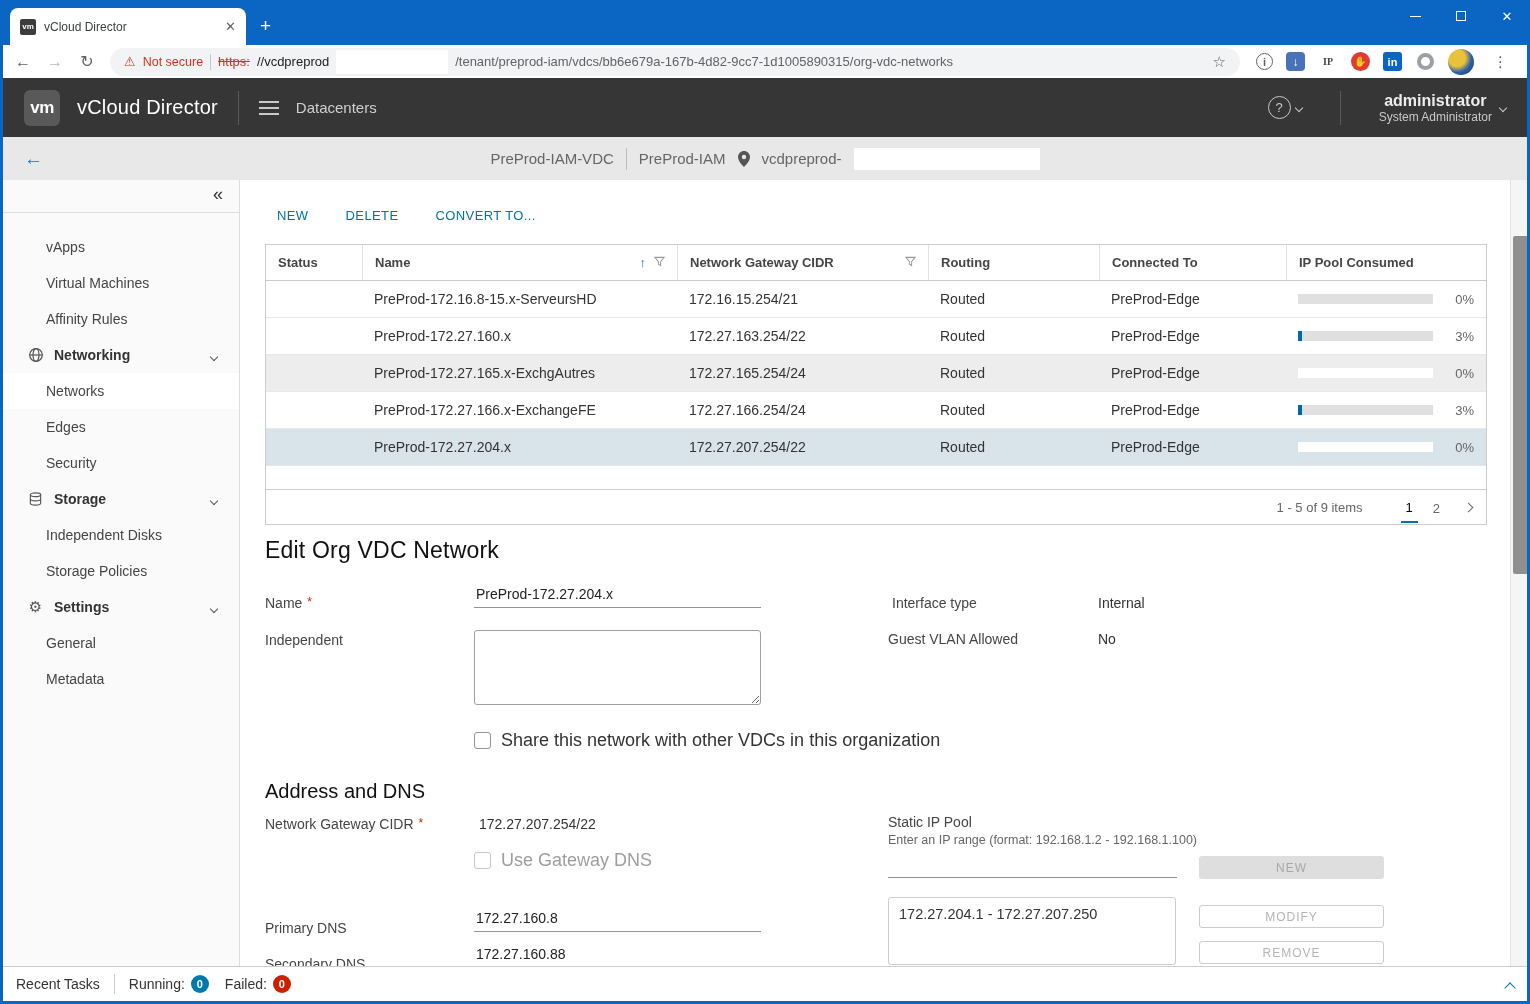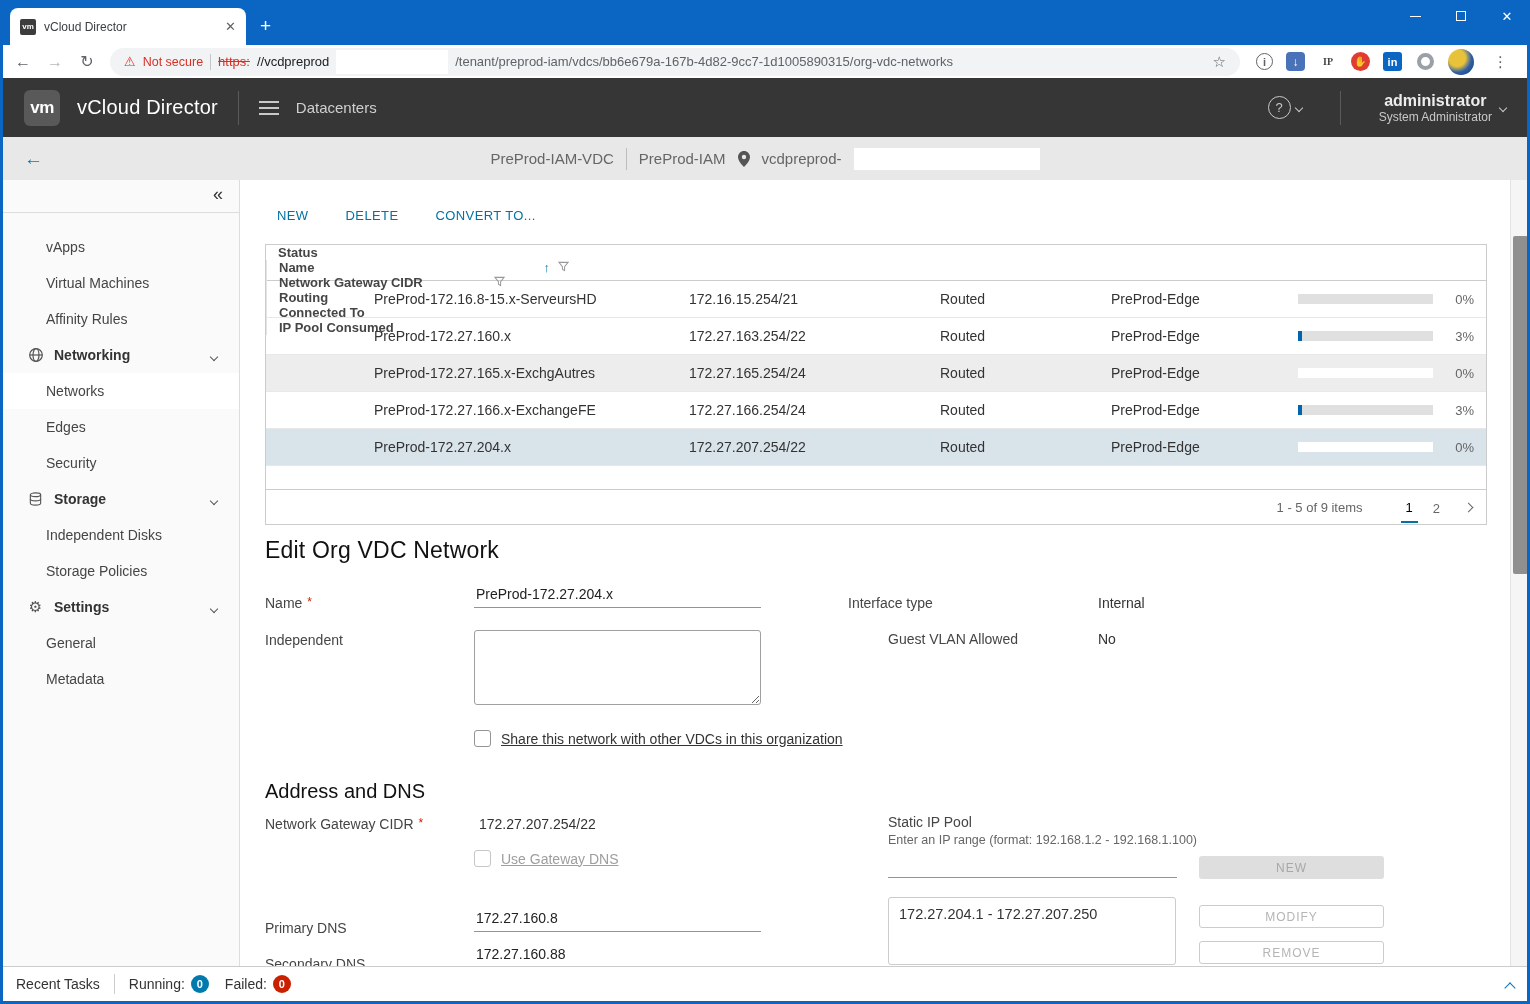--- a/index.html
+++ b/index.html
@@ -85,21 +85,21 @@
   .nav-ico{width:17px;display:flex;align-items:center;justify-content:center;flex:none;font-size:15px;color:#555;}
 
   .content{flex:1;position:relative;background:#fff;overflow:hidden;}
 
   
   .toolbar{position:absolute;left:25px;top:22px;display:flex;gap:13px;}
   .tb-btn{color:#0072a3;font-size:13px;letter-spacing:.4px;padding:6px 12px;cursor:pointer;white-space:nowrap;}
 
   
   .grid{position:absolute;left:25px;top:64px;width:1222px;height:281px;border:1px solid #ccc;display:flex;flex-direction:column;background:#fff;}
-  .ghead{display:flex;height:36px;align-items:stretch;font-size:13px;font-weight:bold;color:#454545;border-bottom:1px solid #ccc;flex-direction:column;}
+  .ghead{display:flex;height:36px;align-items:stretch;font-size:13px;font-weight:bold;color:#454545;border-bottom:1px solid #ccc;}
   .gh{display:flex;align-items:center;padding:0 12px;border-left:1px solid #e3e3e3;cursor:pointer;}
   .gh:first-child{border-left:none;}
   .gh .icons{margin-left:auto;display:flex;align-items:center;gap:8px;}
   .sorta{color:#0072a3;font-size:13px;cursor:pointer;}
   .c-status{width:96px;flex:none;}
   .c-name{width:315px;flex:none;}
   .c-cidr{width:251px;flex:none;}
   .c-routing{width:171px;flex:none;}
   .c-conn{width:187px;flex:none;}
   .c-pool{flex:1;}
@@ -123,21 +123,21 @@
   .form-title{position:absolute;left:25px;top:357px;font-size:23px;font-weight:300;color:#111;letter-spacing:.2px;}
   .flabel{position:absolute;font-size:14px;color:#454545;white-space:nowrap;}
   .fvalue{position:absolute;font-size:14px;color:#333;white-space:nowrap;}
   .req{color:#c92100;font-size:12px;vertical-align:top;margin-left:5px;}
   .uinput{position:absolute;border:none;border-bottom:1px solid #949494;background:transparent;font-size:14px;color:#222;padding:2px 2px 5px;font-family:inherit;outline:none;}
   .desc-ta{position:absolute;left:234px;top:450px;width:287px;height:75px;border:1px solid #a0a0a0;border-radius:3px;resize:both;font-family:inherit;font-size:14px;padding:6px;outline:none;}
   .cbrow{position:absolute;display:flex;align-items:center;gap:10px;cursor:pointer;}
   .cbox{width:17px;height:17px;border:1px solid #949494;border-radius:3px;background:#fff;flex:none;}
   .cbrow.disabled .cbox{border-color:#c6c6c6;}
   .cbrow.disabled .cblabel{color:#9e9e9e;}
-  .cblabel{font-size:14px;color:#333;white-space:nowrap;text-decoration:underline;}
+  .cblabel{font-size:18px;color:#333;white-space:nowrap;}
   .section-title{position:absolute;left:25px;top:600px;font-size:20px;font-weight:300;color:#111;}
   .hint{position:absolute;font-size:12.5px;color:#666;white-space:nowrap;}
   .poolbox{position:absolute;left:648px;top:717px;width:288px;height:68px;border:1px solid #ccc;border-radius:3px;background:#fff;padding:8px 10px;font-size:14.5px;color:#333;cursor:pointer;}
   .btn{position:absolute;width:185px;height:23px;display:flex;align-items:center;justify-content:center;font-size:12px;letter-spacing:1px;border-radius:3px;cursor:default;}
   .btn.solid-dis{background:#dedede;color:#a8a8a8;border:none;}
   .btn.out-dis{background:#fff;color:#b5b5b5;border:1px solid #ccc;}
 
   
   .scrollbar{position:absolute;right:0;top:0;width:20px;height:786px;background:#f5f5f5;border-left:1px solid #e3e3e3;}
   .thumb{position:absolute;left:2px;top:56px;width:15px;height:338px;background:#8f8f8f;border-radius:2px;cursor:pointer;}
@@ -430,21 +430,21 @@
         <span class="pagenext">
             <span class="chev right"></span>
           </span>
       </div>
     </div>
 
     <div class="form-title">Edit Org VDC Network</div>
 
     <div class="flabel" style="left:25px;top:415px;"><span>Name</span><span class="req">*</span></div>
     <input class="uinput" style="left: 234px; top: 404px; width: 287px;" value="PreProd-172.27.204.x">
-    <div class="flabel" style="left:608px;top:415px;">Interface type</div>
+    <div class="flabel" style="left:652px;top:415px;">Interface type</div>
     <div class="fvalue" style="left:858px;top:415px;">Internal</div>
 
     <div class="flabel" style="left:25px;top:452px;">Independent</div>
     <textarea class="desc-ta" style=""></textarea>
     <div class="flabel" style="left:648px;top:451px;">Guest VLAN Allowed</div>
     <div class="fvalue" style="left:858px;top:451px;">No</div>
 
     <div class="cbrow" style="left:234px;top:550px;">
       <span class="cbox"></span>
       <span class="cblabel">Share this network with other VDCs in this organization</span>

